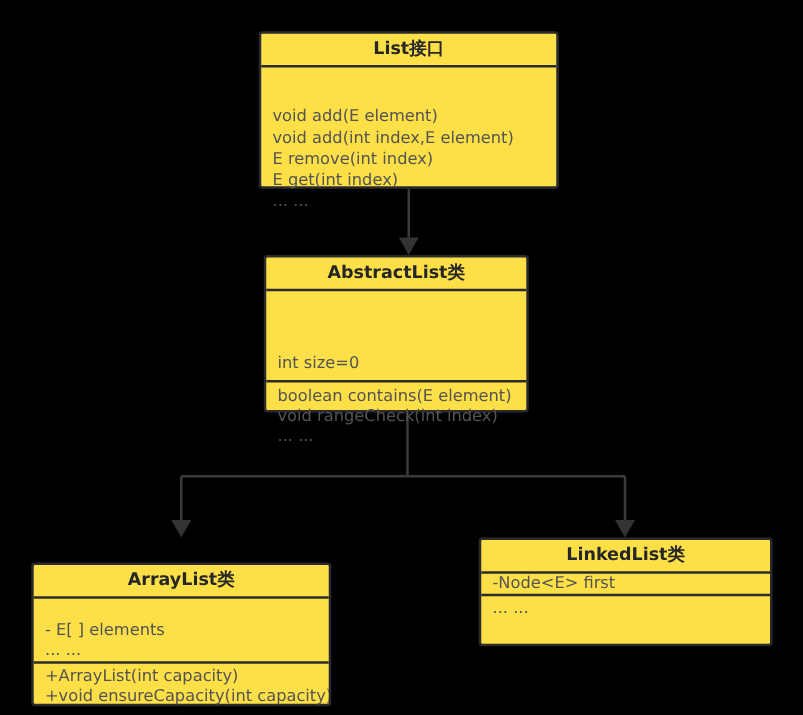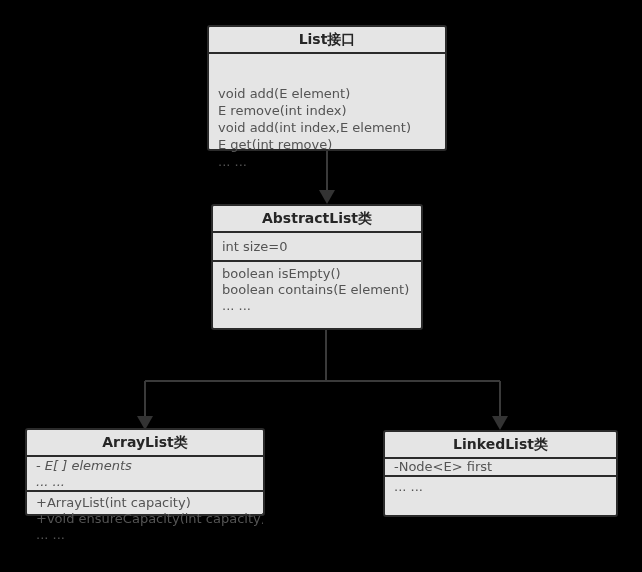--- a/index.html
+++ b/index.html
@@ -17,21 +17,21 @@
   }
   .connectors {
     position: absolute;
     left: 0;
     top: 0;
     pointer-events: none;
   }
   .uml-box {
     position: absolute;
     box-sizing: border-box;
-    background: #e5e5e5;
+    background: #fde047;
     border: 2px solid #2b2b2b;
     border-radius: 3px;
     color: #545454;
     font-size: 13px;
   }
   .uml-title {
     font-weight: bold;
     font-size: 14px;
     color: #262626;
     text-align: center;
@@ -49,23 +49,23 @@
   .compartment.last {
     border-bottom: none;
   }
   .member-line {
     line-height: 17px;
     white-space: nowrap;
   }
   .tight .member-line { line-height: 16px; }
   
   .body-list      { padding: 7px 9px 0 9px; margin-top: 24px; }
-  .fields-abs     { padding: 5px 9px; }
+  .fields-abs     { padding: 5px 9px; margin-top: 44px; }
   .methods-abs    { padding: 4px 9px 0 9px; }
-  .fields-arr     { padding: 1px 9px 0 9px; font-style: italic; }
+  .fields-arr     { padding: 18px 9px 0 9px; }
   .methods-arr    { padding: 3px 9px 0 9px; }
   .fields-lnk     { padding: 0 9px; }
   .methods-lnk    { padding: 2px 9px 0 9px; }
 </style>
 </head>
 <body>
 
 <div class="canvas">
 
   <svg class="connectors" width="642" height="572">
@@ -77,40 +77,40 @@
       <path d="M319 190 H335 L327 204 Z"></path>
       <path d="M137 416 H153 L145 430 Z"></path>
       <path d="M492 416 H508 L500 430 Z"></path>
     </g>
   </svg>
 
   <div class="uml-box" style="left:207px; top:25px; width:240px; height:126px;">
     <div class="uml-title">List接口</div>
     <div class="compartment last body-list">
       <div class="member-line">void add(E element)</div>
+      <div class="member-line">void add(int index,E element)</div>
       <div class="member-line">E remove(int index)</div>
-      <div class="member-line">void add(int index,E element)</div>
-      <div class="member-line">E get(int remove)</div>
+      <div class="member-line">E get(int index)</div>
       <div class="member-line">... ...</div>
     </div>
   </div>
 
   <div class="uml-box" style="left:211px; top:204px; width:212px; height:126px;">
     <div class="uml-title">AbstractList类</div>
     <div class="compartment fields-abs">
       <div class="member-line">int size=0</div>
     </div>
     <div class="compartment last methods-abs tight">
-      <div class="member-line">boolean isEmpty()</div>
       <div class="member-line">boolean contains(E element)</div>
+      <div class="member-line">void rangeCheck(int index)</div>
       <div class="member-line">... ...</div>
     </div>
   </div>
 
-  <div class="uml-box" style="left:25px; top:428px; width:240px; height:88px;">
+  <div class="uml-box" style="left:25px; top:450px; width:240px; height:115px;">
     <div class="uml-title">ArrayList类</div>
     <div class="compartment fields-arr tight">
       <div class="member-line">- E[ ] elements</div>
       <div class="member-line">... ...</div>
     </div>
     <div class="compartment last methods-arr tight">
       <div class="member-line">+ArrayList(int capacity)</div>
       <div class="member-line">+void ensureCapacity(int capacity)</div>
       <div class="member-line">... ...</div>
     </div>

